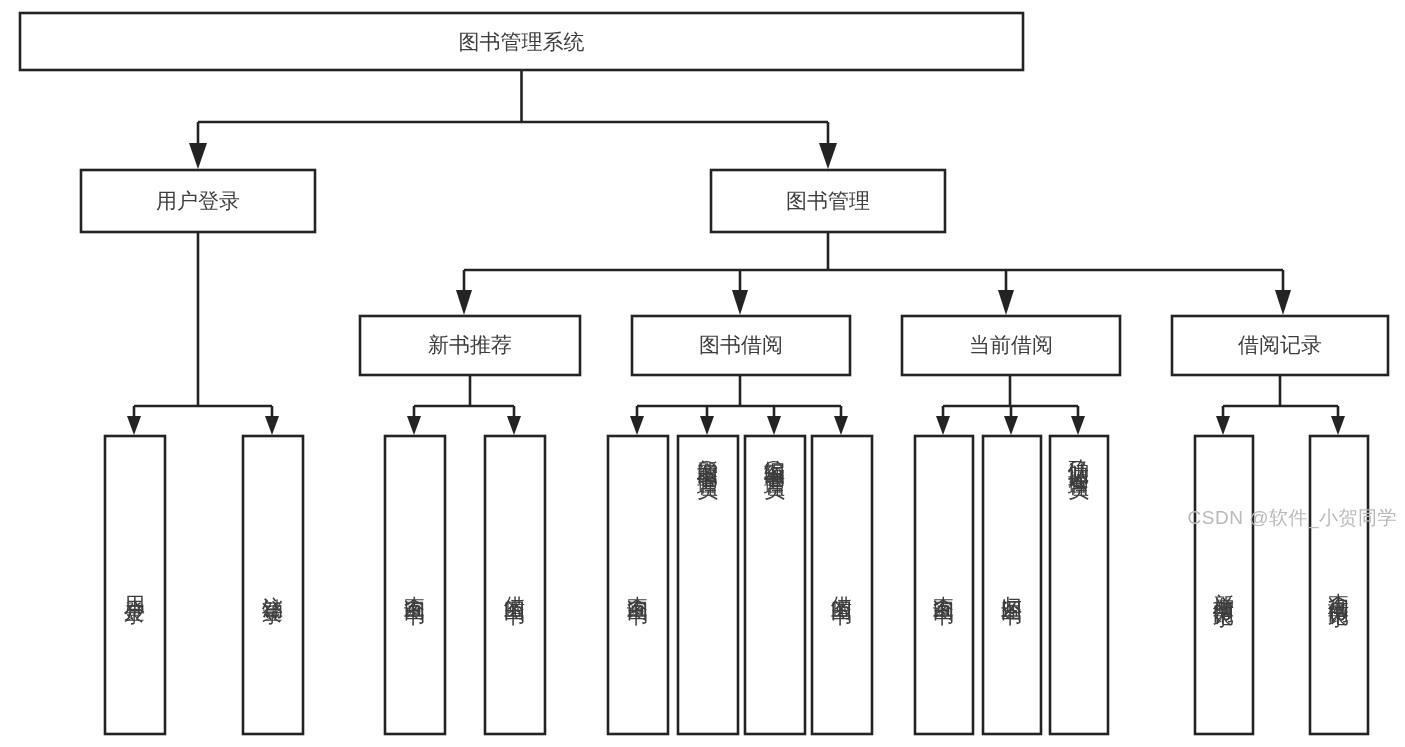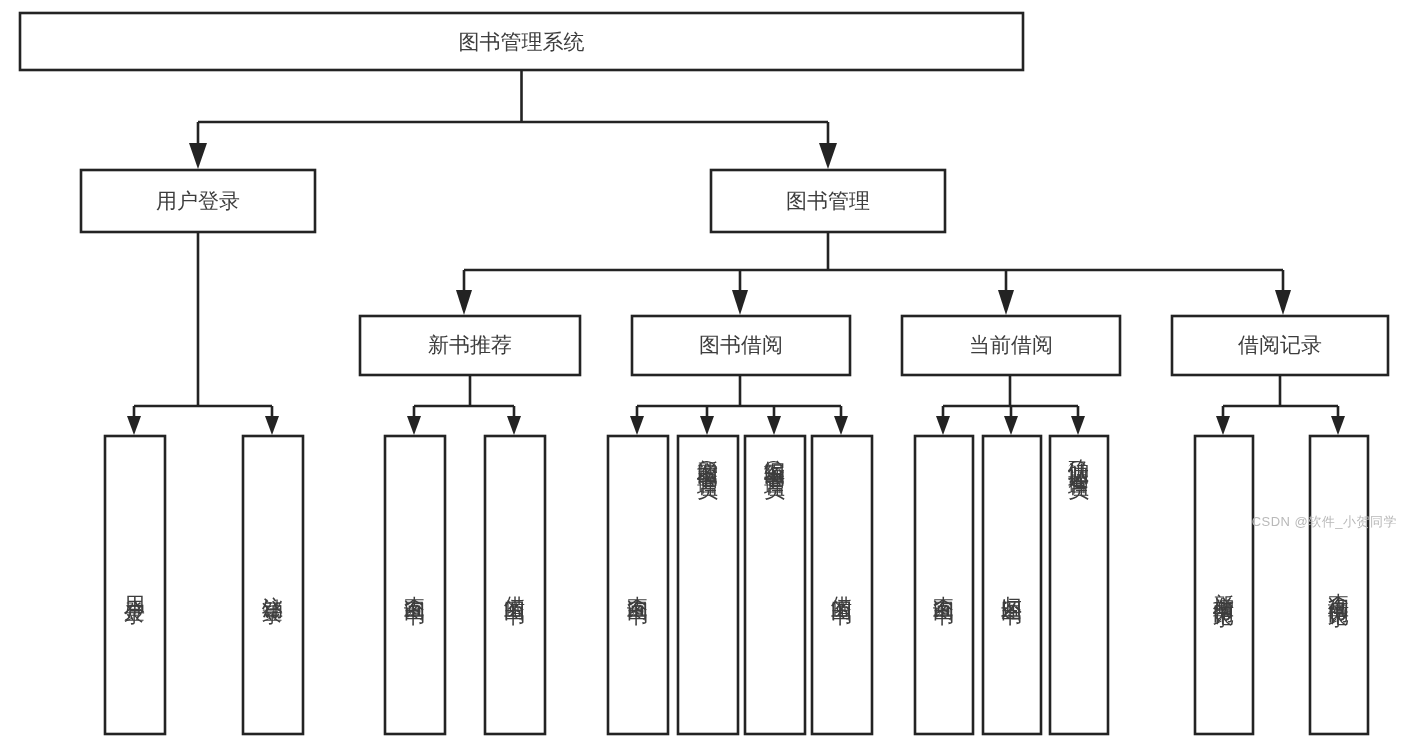--- a/index.html
+++ b/index.html
@@ -73,21 +73,21 @@
     justify-content: center;
     white-space: nowrap;
     pointer-events: none;
     user-select: none;
   }
   .watermark {
     position: absolute;
     right: 8px;
     bottom: 4px;
     font-family: "Liberation Sans", "DejaVu Sans", sans-serif;
-    font-size: 13px;
+    font-size: 19px;
     color: #b9b9b9;
     letter-spacing: 0.5px;
     white-space: nowrap;
     user-select: none;
   }
 </style>
 </head>
 <body>
 
 <div id="diagram-root">

